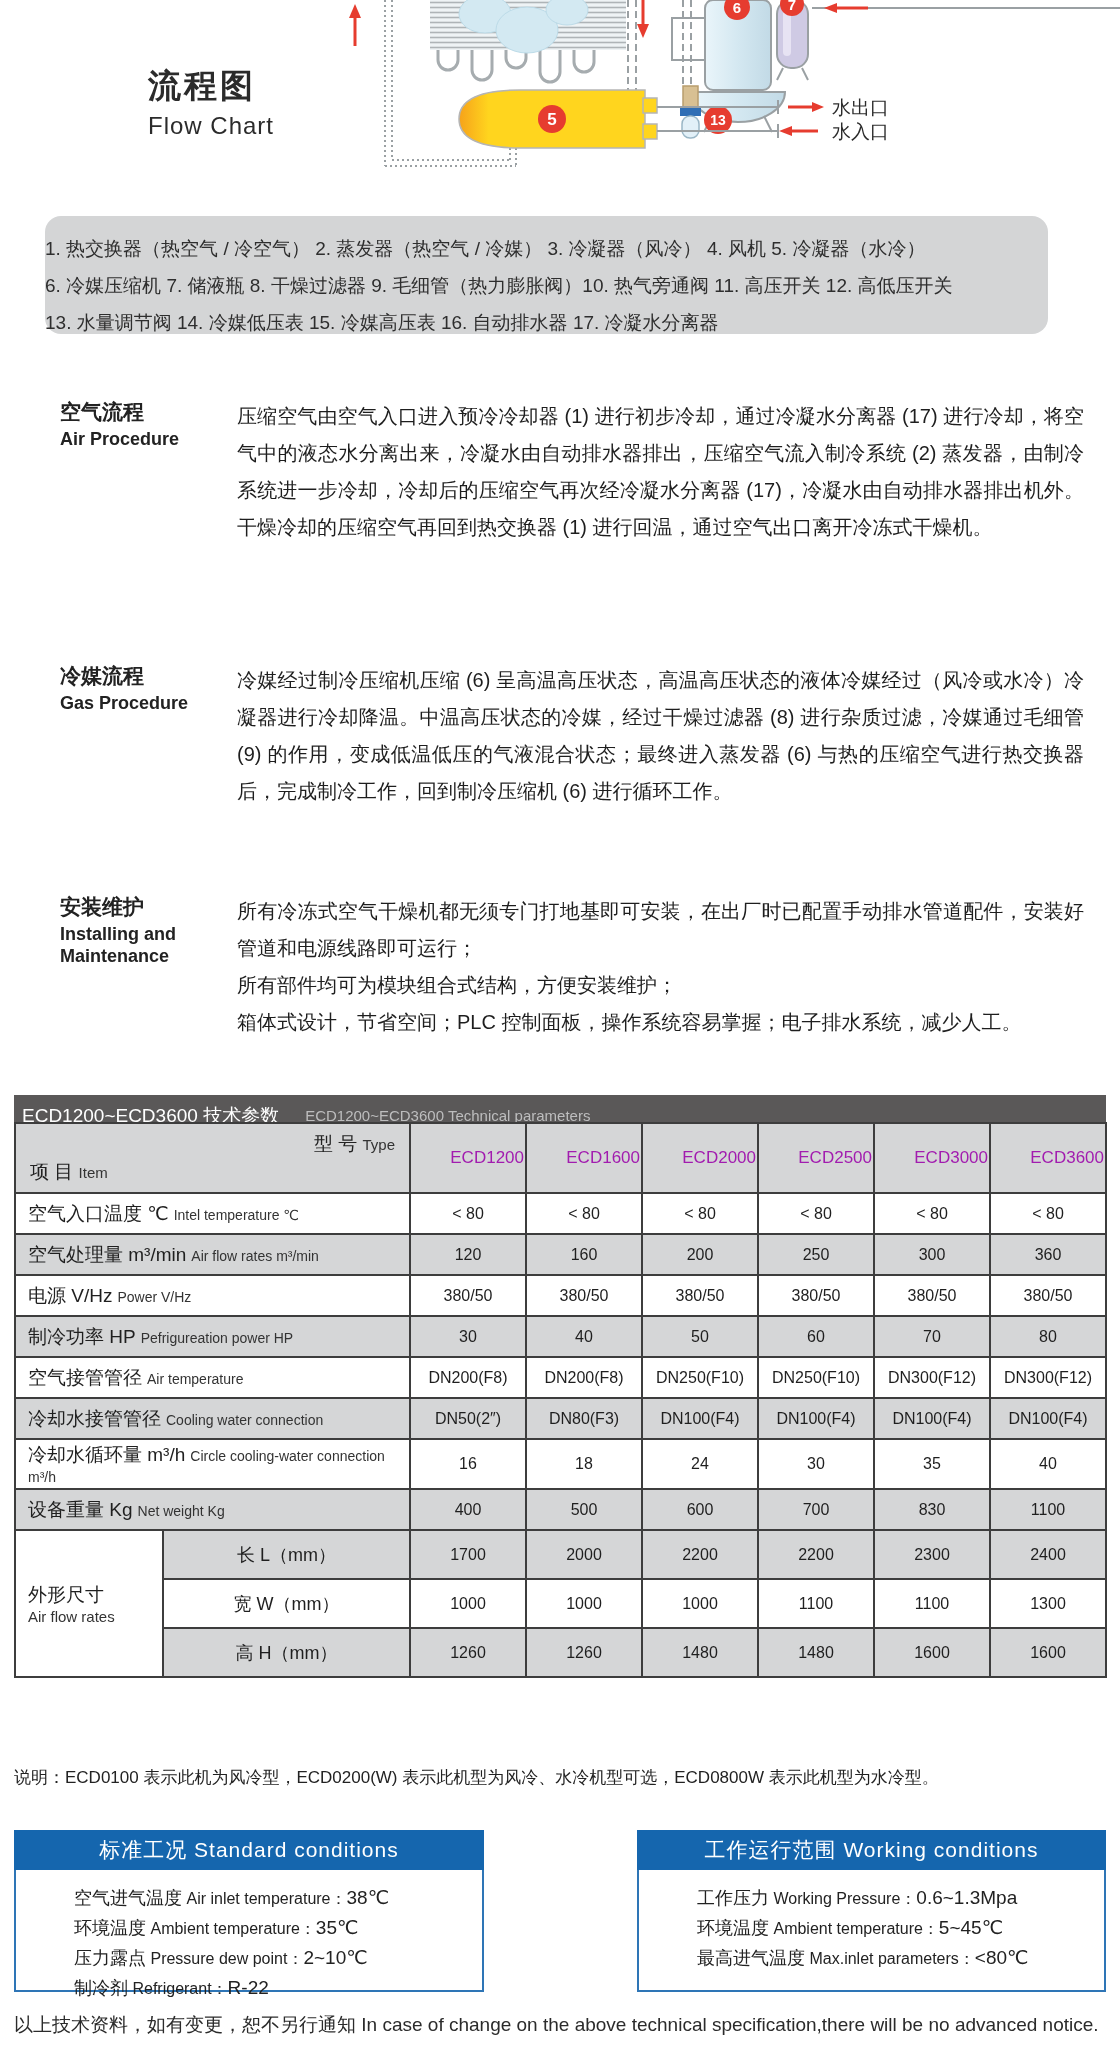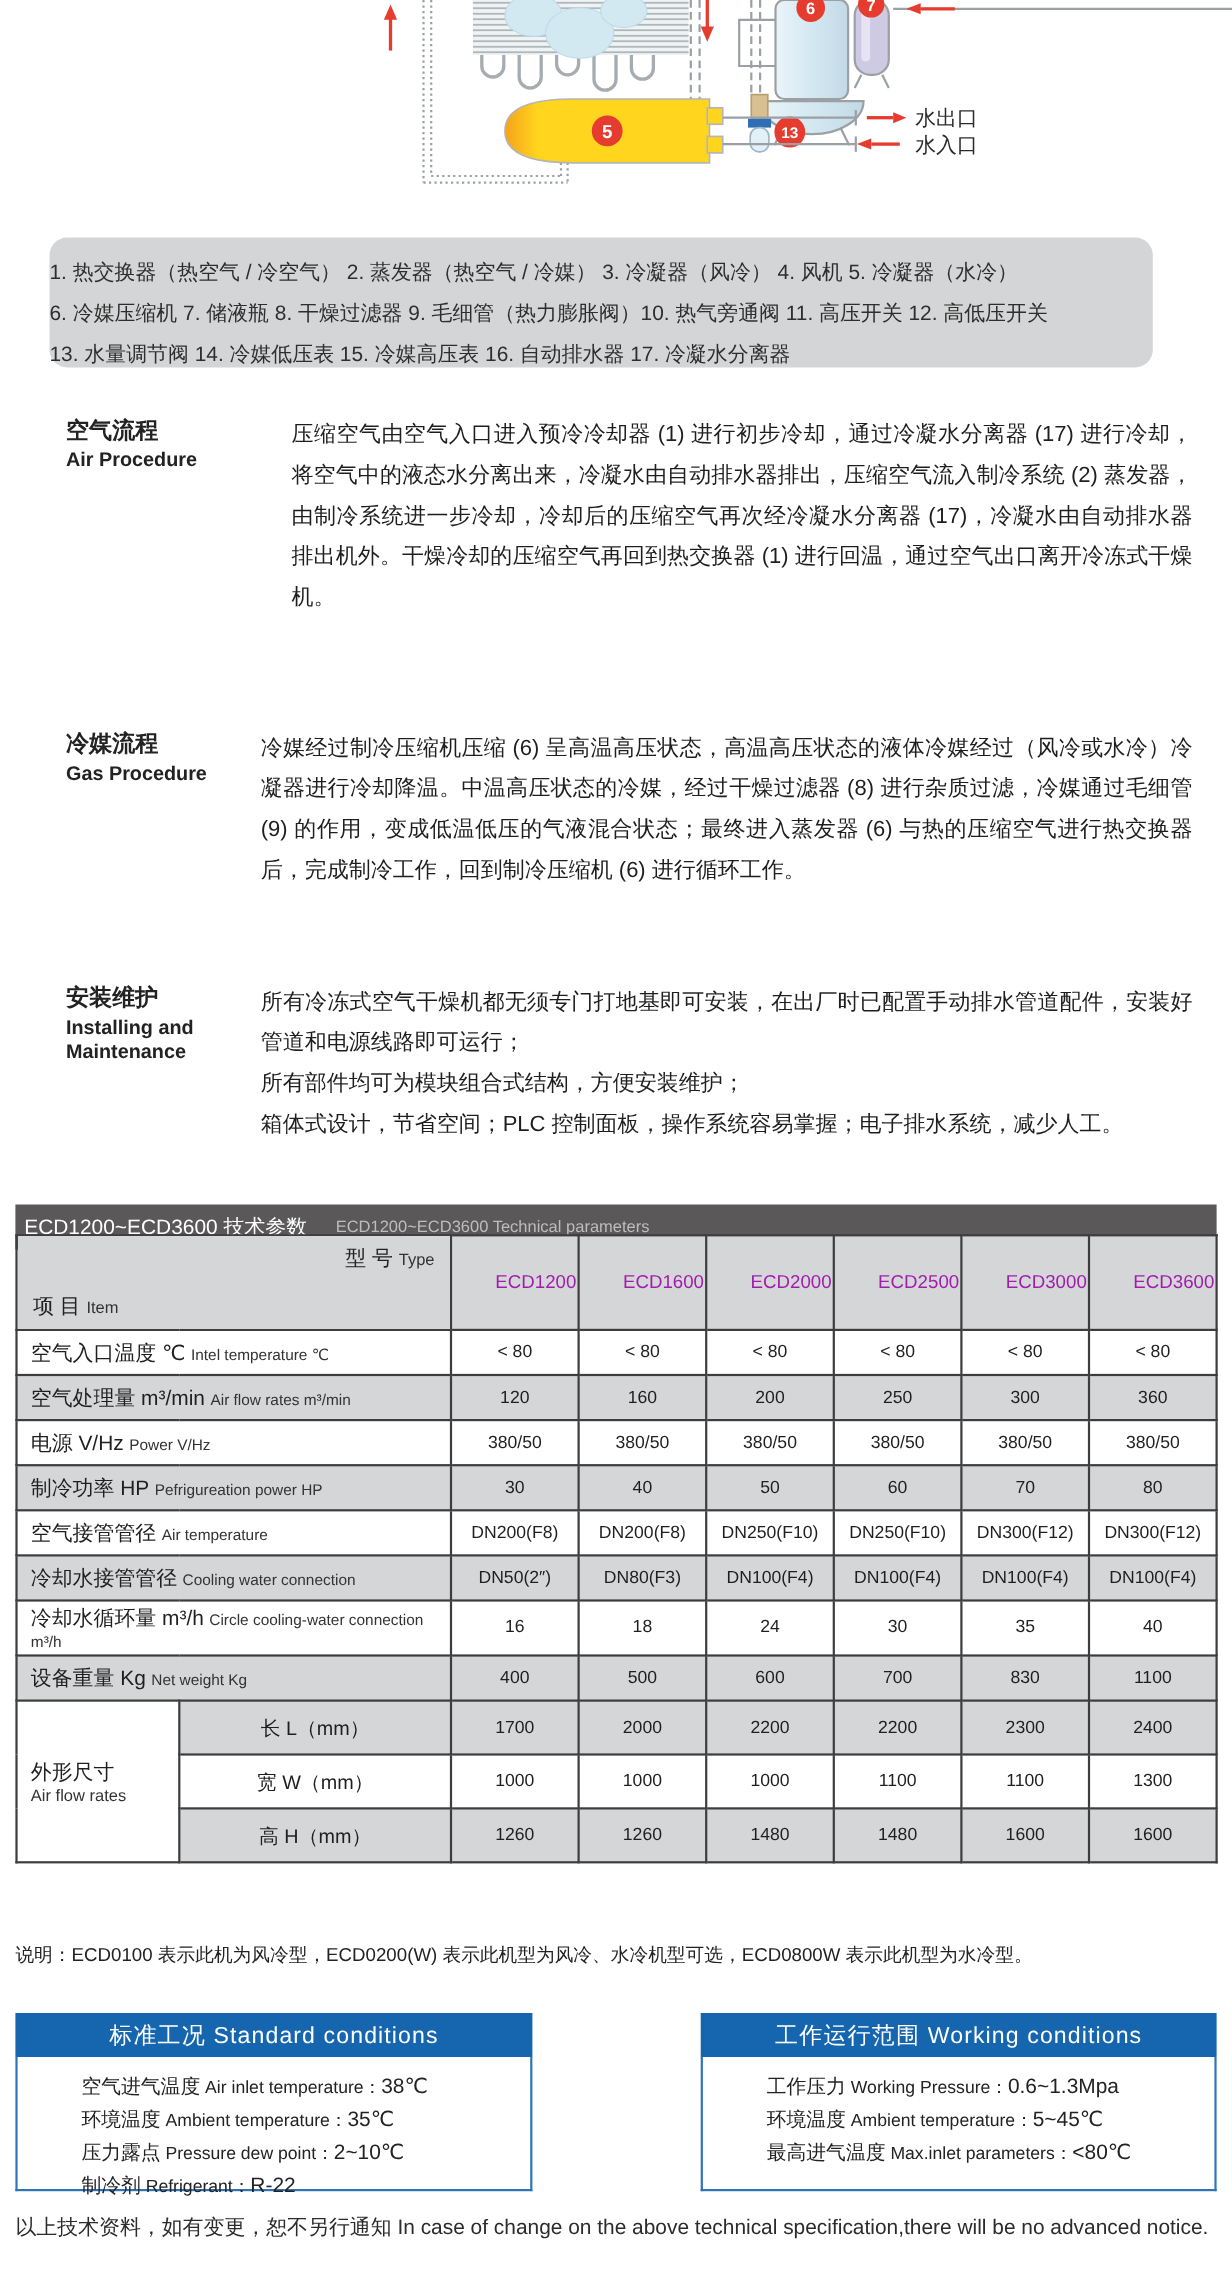--- a/index.html
+++ b/index.html
@@ -18,33 +18,33 @@
           border-radius:16px;box-sizing:border-box;padding:14px 0 0 0;font-size:19px;color:#2e2e2e;}
   .legend-line{line-height:37px;white-space:nowrap;}
 
   
   .proc{position:absolute;left:60px;width:1024px;display:flex;}
   .proc-l{width:177px;flex:none;}
   .proc-zh{font-size:21px;font-weight:bold;color:#222;}
   .proc-en{font-size:18px;font-weight:bold;color:#222;line-height:22px;margin-top:2px;width:170px;}
   .proc-b{flex:1;font-size:20px;line-height:37px;text-align:justify;color:#1e1e1e;}
   .proc-b p{margin:0;}
-  #proc-0{top:377px;gap:28px;} #proc-1{top:662px;} #proc-2{top:893px;}
+  #proc-0{top:398px;} #proc-1{top:662px;} #proc-2{top:893px;}
 
   
   .tbl-titlebar{position:absolute;left:14px;top:1095px;width:1092px;height:41px;background:#5a5858;
                 display:flex;align-items:center;box-sizing:border-box;padding-left:8px;}
   .tbl-title-zh{color:#ffffff;font-size:19px;white-space:nowrap;}
   .tbl-title-en{color:#bdbdbe;font-size:15px;margin-left:26px;white-space:nowrap;}
 
   table.spec{position:absolute;left:14px;top:1122px;width:1092px;border-collapse:collapse;table-layout:fixed;}
   table.spec td{border:2px solid #3d3d3d;box-sizing:border-box;}
   tr.gray td{background:#d5d6d7;}
   tr.white td{background:#ffffff;}
-  td.corner{position:relative;height:86px;background:
+  td.corner{position:relative;height:70px;background:
       linear-gradient(to top right,transparent calc(50% - 1.5px),#4a4a4a calc(50% - 0.5px),#4a4a4a calc(50% + 0.5px),transparent calc(50% + 1.5px)),#d5d6d7;}
   .corner-type{position:absolute;top:7px;right:14px;font-size:19px;color:#222;}
   .corner-item{position:absolute;bottom:7px;left:14px;font-size:19px;color:#222;}
   .corner-en{font-size:15px;color:#333;}
   td.model{background:#d5d6d7;text-align:right;font-size:17px;color:#a21caf;}
   td.lab{padding:2px 6px 2px 12px;height:41px;}
   .lab-zh{font-size:19px;color:#1f1f1f;}
   .lab-en{font-size:14px;color:#333;margin-left:5px;}
   td.val{text-align:center;font-size:16px;color:#1f1f1f;}
   tr.dim td{height:49px;}
@@ -65,20 +65,24 @@
   .c-en{font-size:16px;color:#222;}
   .c-val{font-size:19px;color:#222;}
 
   .footer{position:absolute;left:14px;top:2012px;font-size:19px;color:#2b2b2b;white-space:nowrap;}
 </style>
 </head>
 <body>
 
 <div class="page">
 
+  <div class="flow-title">
+    <div class="flow-title-zh">流程图</div>
+    <div class="flow-title-en">Flow Chart</div>
+  </div>
 
   <svg class="diagram" width="800" height="170" viewBox="0 0 800 170">
     <defs>
       <pattern id="fins" width="6" height="5" patternUnits="userSpaceOnUse">
         <rect width="6" height="5" fill="#eef3f5"></rect>
         <line x1="0" y1="2.5" x2="6" y2="2.5" stroke="#aeb4b7" stroke-width="1.6"></line>
       </pattern>
       <linearGradient id="tankblue" x1="0" y1="0" x2="1" y2="0">
         <stop offset="0" stop-color="#eaf5fa"></stop>
           <stop offset="0.5" stop-color="#d4e8f1"></stop>

